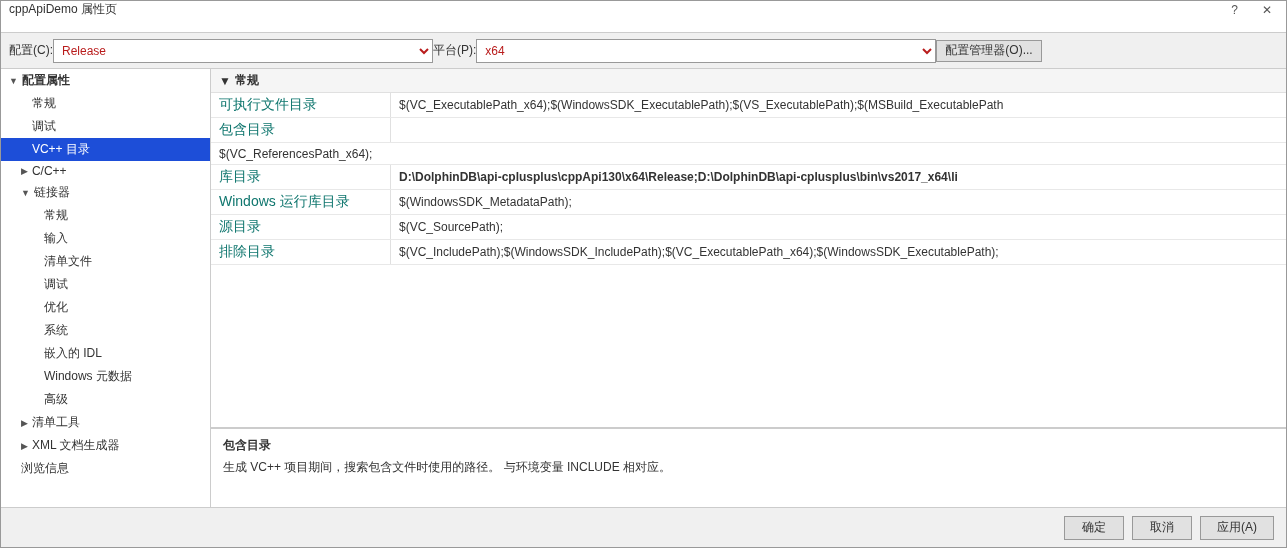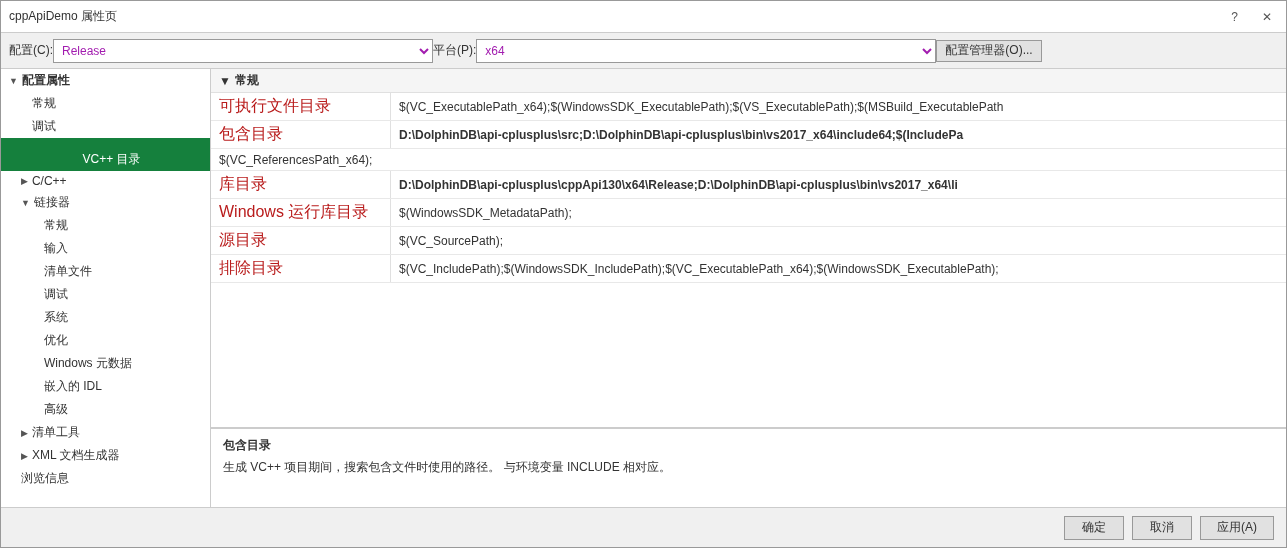--- a/index.html
+++ b/index.html
@@ -18,21 +18,20 @@
       background: #f0f0f0;
       border: 1px solid #999;
       display: flex;
       flex-direction: column;
     }
 
     .title-bar {
       background: #fff;
       height: 32px;
       display: flex;
-      align-items: center;
       padding: 0 8px;
       border-bottom: 1px solid #ccc;
       justify-content: space-between;
     }
 
     .title-bar-left {
       font-size: 12px;
       color: #333;
     }
 
@@ -62,21 +61,21 @@
       color: #333;
     }
 
     .toolbar-select {
       height: 24px;
       font-size: 12px;
       border: 1px solid #999;
       background: #fff;
       padding: 0 4px;
       min-width: 380px;
-      color: #a21caf;
+      color: #b91c1c;
     }
 
     .toolbar-select-small {
       min-width: 460px;
     }
 
     .toolbar-btn {
       height: 22px;
       font-size: 12px;
       border: 1px solid #999;
@@ -112,23 +111,22 @@
       padding: 3px 8px 3px 12px;
       font-size: 12px;
       color: #333;
       cursor: pointer;
       white-space: nowrap;
       display: flex;
       align-items: center;
     }
 
     .sidebar-item.selected {
-      background: #15803d;
+      background: #1d4ed8;
       color: #fff;
-      flex-direction: column;
     }
 
     .sidebar-item.level1 {
       padding-left: 8px;
       font-weight: bold;
     }
 
     .sidebar-item.level2 {
       padding-left: 20px;
     }
@@ -178,22 +176,22 @@
       display: flex;
       border-bottom: 1px solid #e8e8e8;
       min-height: 22px;
       align-items: stretch;
     }
 
     .prop-name {
       width: 180px;
       min-width: 180px;
       padding: 3px 8px;
-      font-size: 16px;
-      color: #b91c1c;
+      font-size: 14px;
+      color: #0f766e;
       border-right: 1px solid #e0e0e0;
       display: flex;
       align-items: center;
     }
 
     .prop-value {
       flex: 1;
       padding: 3px 8px;
       font-size: 12px;
       color: #333;
@@ -318,33 +316,33 @@
             <div class="sidebar-item level3">
               <span class="triangle" style="color:transparent;">▶</span>
               <span>清单文件</span>
             </div>
             <div class="sidebar-item level3">
               <span class="triangle" style="color:transparent;">▶</span>
               <span>调试</span>
             </div>
             <div class="sidebar-item level3">
               <span class="triangle" style="color:transparent;">▶</span>
+              <span>优化</span>
+            </div>
+            <div class="sidebar-item level3">
+              <span class="triangle" style="color:transparent;">▶</span>
               <span>系统</span>
             </div>
             <div class="sidebar-item level3">
               <span class="triangle" style="color:transparent;">▶</span>
-              <span>优化</span>
+              <span>嵌入的 IDL</span>
             </div>
             <div class="sidebar-item level3">
               <span class="triangle" style="color:transparent;">▶</span>
               <span>Windows 元数据</span>
-            </div>
-            <div class="sidebar-item level3">
-              <span class="triangle" style="color:transparent;">▶</span>
-              <span>嵌入的 IDL</span>
             </div>
             <div class="sidebar-item level3">
               <span class="triangle" style="color:transparent;">▶</span>
               <span>高级</span>
             </div>
             <div class="sidebar-item level2">
               <span class="triangle">▶</span>
               <span>清单工具</span>
             </div>
             <div class="sidebar-item level2">
@@ -365,21 +363,20 @@
           <span>▼</span>
           <span>常规</span>
         </div>
         <div id="prop-rows-container">
             <div class="prop-row">
               <div class="prop-name">可执行文件目录</div>
               <div class="prop-value">$(VC_ExecutablePath_x64);$(WindowsSDK_ExecutablePath);$(VS_ExecutablePath);$(MSBuild_ExecutablePath</div>
             </div>
             <div class="prop-row">
               <div class="prop-name">包含目录</div>
-              <div class="prop-value bold-value">D:\DolphinDB\api-cplusplus\src;D:\DolphinDB\api-cplusplus\bin\vs2017_x64\include64;$(IncludePa</div>
             </div>
             <div class="prop-row">
               <div class="prop-value">$(VC_ReferencesPath_x64);</div>
             </div>
             <div class="prop-row">
               <div class="prop-name">库目录</div>
               <div class="prop-value bold-value">D:\DolphinDB\api-cplusplus\cppApi130\x64\Release;D:\DolphinDB\api-cplusplus\bin\vs2017_x64\li</div>
             </div>
             <div class="prop-row">
               <div class="prop-name">Windows 运行库目录</div>

